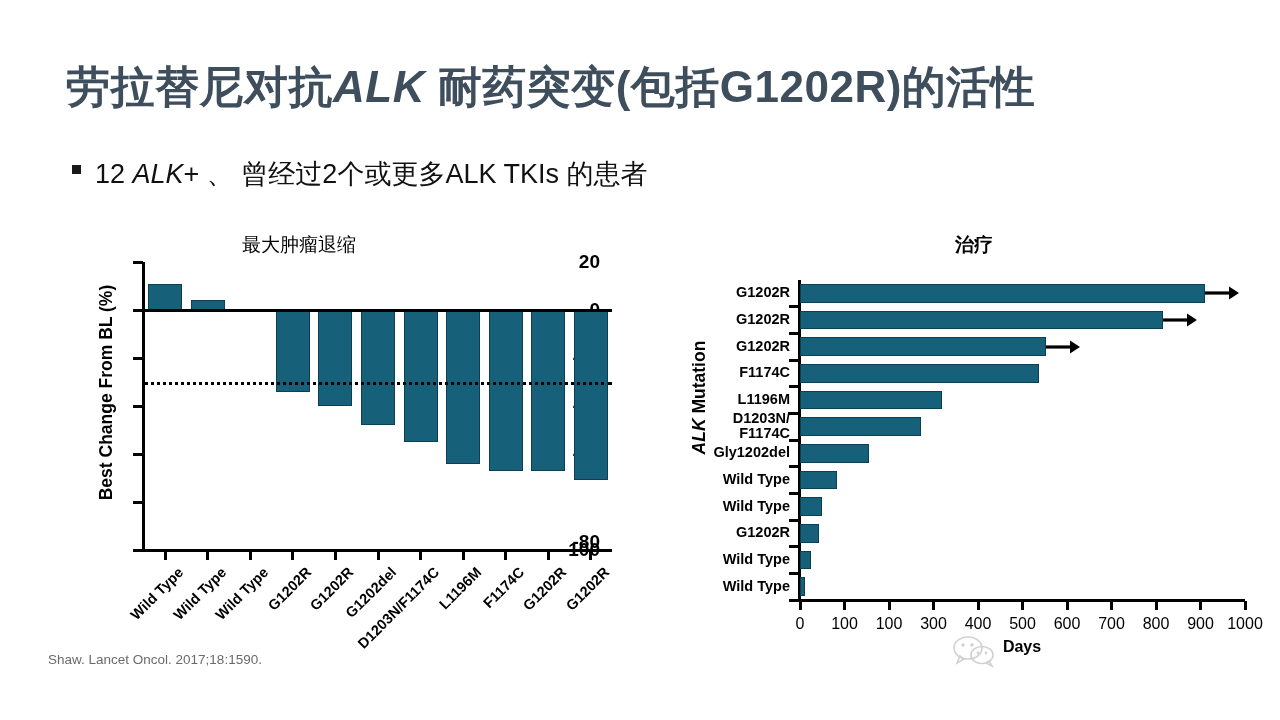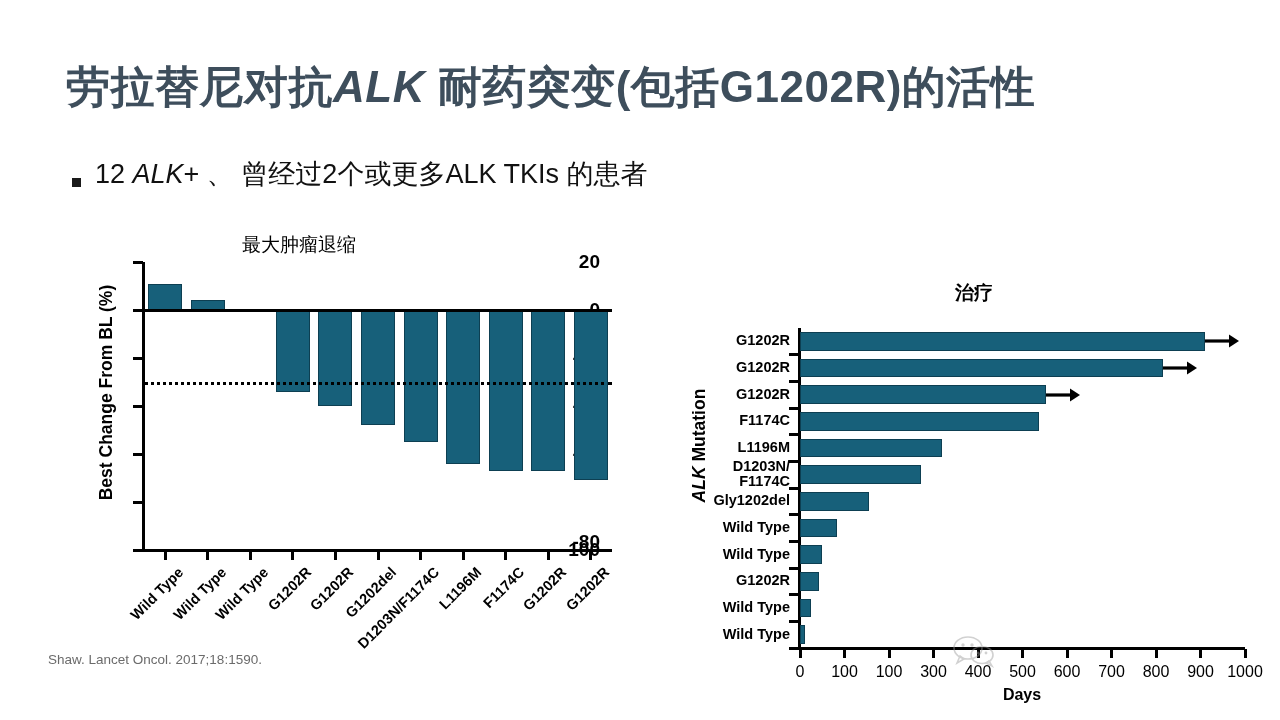--- a/index.html
+++ b/index.html
@@ -30,21 +30,21 @@
   #slide-title .ital {
     font-style: italic;
   }
 
   
   #bullet-row {
     position: absolute;
     left: 72px;
     top: 156px;
     display: flex;
-    align-items: flex-end;
+    align-items: center;
     gap: 14px;
   }
   #bullet-marker {
     width: 9px;
     height: 9px;
     background: #1a1a1a;
     display: inline-block;
     position: relative;
     top: -5px;
     flex: none;
@@ -166,21 +166,20 @@
     text-align: right;
   }
 
   
   #swimmer-panel {
     position: absolute;
     left: 655px;
     top: 232px;
     width: 600px;
     height: 410px;
-    margin-top: 48px;
   }
   #swimmer-title {
     position: absolute;
     left: 300px;
     top: 0px;
     font-size: 19px;
     font-weight: bold;
     color: #000;
     white-space: nowrap;
   }

